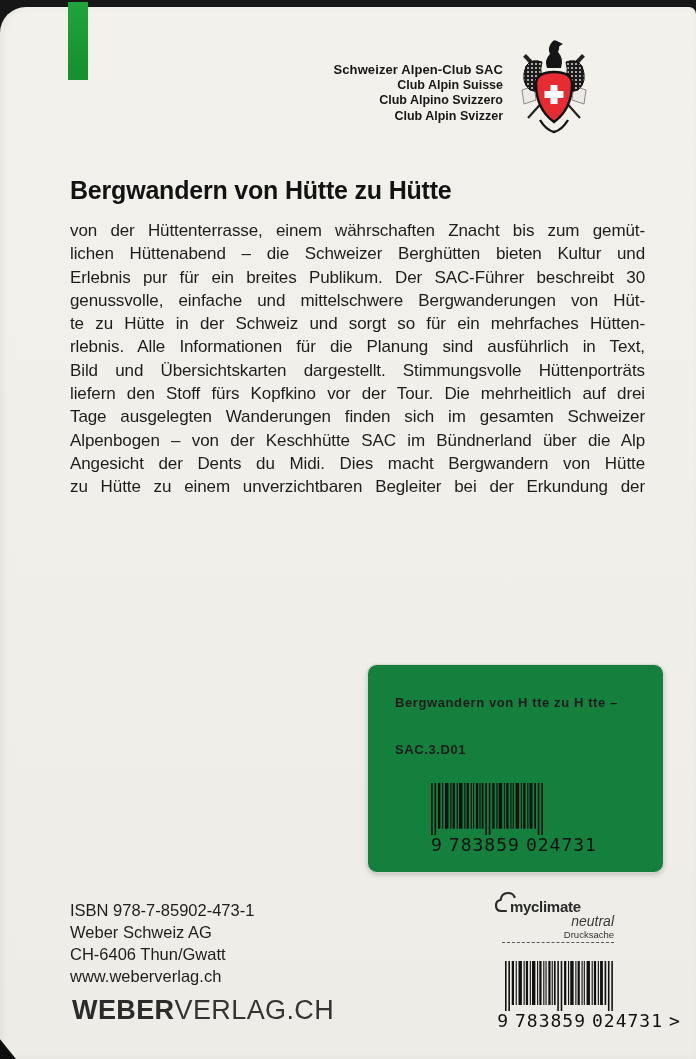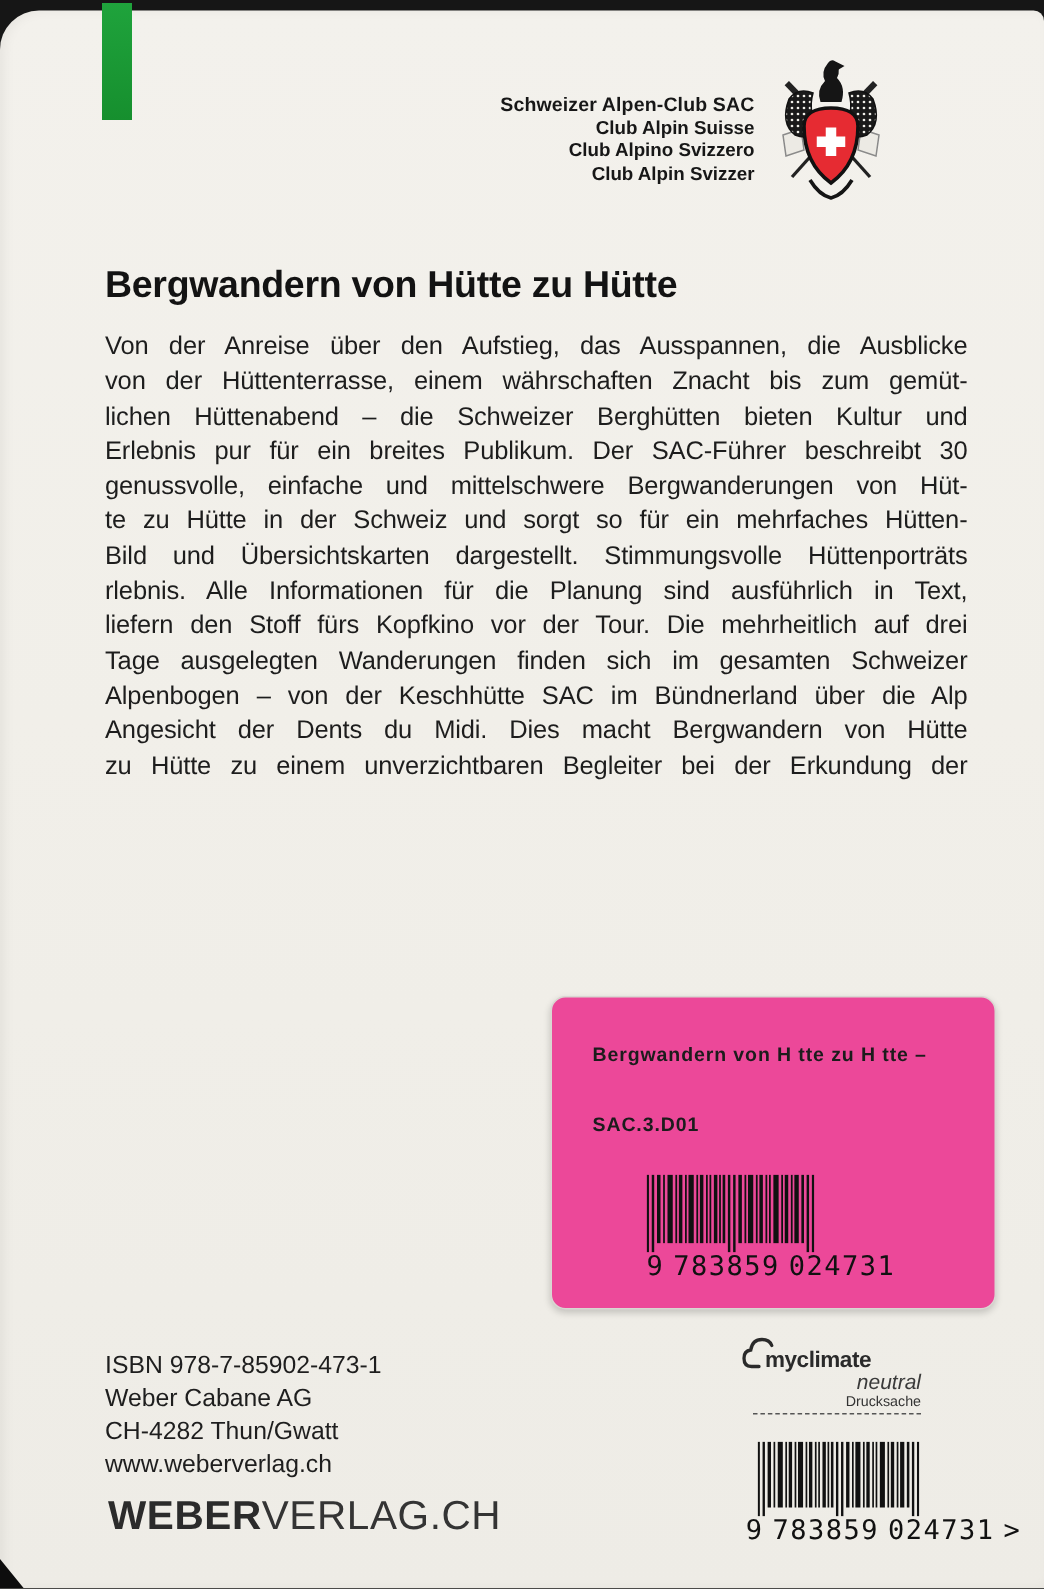--- a/index.html
+++ b/index.html
@@ -43,21 +43,21 @@
   .body-text { position:absolute; left:70px; top:219px; width:575px; color:#1d1d1d; }
   .body-text .line {
     font-size:17px; line-height:23.3px; letter-spacing:-0.1px;
     text-align:justify; text-align-last:justify; white-space:nowrap;
   }
   .body-text .line.last { text-align-last:left; }
 
   
   .sticker {
     position:absolute; left:367px; top:664px; width:297px; height:209px;
-    background:#ec4899; border:1px solid #d9d7d2; border-radius:10px;
+    background:#15803d; border:1px solid #d9d7d2; border-radius:10px;
     box-shadow:0 2px 5px rgba(0,0,0,0.18);
   }
   .sticker-title {
     position:absolute; left:27px; top:30px;
     font-size:13px; font-weight:bold; letter-spacing:0.6px; color:#1c1c1c;
   }
   .sticker-code {
     position:absolute; left:27px; top:77px;
     font-size:13px; font-weight:bold; letter-spacing:0.6px; color:#1c1c1c;
   }
@@ -177,50 +177,49 @@
 
     <path d="M40,34 C29,34 22,38 22,46 C22,64 29,76 40,84 C51,76 58,64 58,46 C58,38 51,34 40,34 Z" fill="#e62b32" stroke="#111" stroke-width="2.4"></path>
     <rect x="30.5" y="53" width="19" height="7" fill="#fff"></rect>
     <rect x="36.5" y="47" width="7" height="19" fill="#fff"></rect>
   </svg>
 </div>
 
 <h1 class="title">Bergwandern von Hütte zu Hütte</h1>
 
 <div class="body-text">
-  <div class="line">Von der Anreise über den Aufstieg, das Ausspannen, die Ausblicke</div>
   <div class="line">von der Hüttenterrasse, einem währschaften Znacht bis zum gemüt-</div>
   <div class="line">lichen Hüttenabend – die Schweizer Berghütten bieten Kultur und</div>
   <div class="line">Erlebnis pur für ein breites Publikum. Der SAC-Führer beschreibt 30</div>
   <div class="line">genussvolle, einfache und mittelschwere Bergwanderungen von Hüt-</div>
   <div class="line">te zu Hütte in der Schweiz und sorgt so für ein mehrfaches Hütten-</div>
+  <div class="line">rlebnis. Alle Informationen für die Planung sind ausführlich in Text,</div>
   <div class="line">Bild und Übersichtskarten dargestellt. Stimmungsvolle Hüttenporträts</div>
-  <div class="line">rlebnis. Alle Informationen für die Planung sind ausführlich in Text,</div>
   <div class="line">liefern den Stoff fürs Kopfkino vor der Tour. Die mehrheitlich auf drei</div>
   <div class="line">Tage ausgelegten Wanderungen finden sich im gesamten Schweizer</div>
   <div class="line">Alpenbogen – von der Keschhütte SAC im Bündnerland über die Alp</div>
   <div class="line">Angesicht der Dents du Midi. Dies macht Bergwandern von Hütte</div>
   <div class="line">zu Hütte zu einem unverzichtbaren Begleiter bei der Erkundung der</div>
 </div>
 
 <div class="sticker">
   <div class="sticker-title">Bergwandern von H tte zu H tte –</div>
   <div class="sticker-code">SAC.3.D01</div>
   <div class="sticker-barcode">
     <svg class="barcode-bars" width="112" height="52">
         <use href="#ean-bars" width="112" height="52"></use>
       </svg>
     <div class="barcode-digits"><span>9</span><span>783859</span><span>024731</span></div>
   </div>
 </div>
 
 <div class="imprint">
   <div>ISBN 978-7-85902-473-1</div>
-  <div>Weber Cabane AG</div>
-  <div>CH-4282 Thun/Gwatt</div>
+  <div>Weber Schweiz AG</div>
+  <div>CH-6406 Thun/Gwatt</div>
   <div>www.weberverlag.ch</div>
 </div>
 
 <div class="myclimate">
   <div class="myclimate-brand">
     <svg class="myclimate-cloud" width="34" height="26" viewBox="0 0 34 26">
       <path d="M12,22 L7,22 Q2,22 2,16.5 Q2,11.5 6.5,11 Q7.5,4 14,4 Q19,4 20.5,8" fill="none" stroke="#2a2a2a" stroke-width="2.2" stroke-linecap="round"></path>
     </svg>
     <span>myclimate</span>
   </div>

